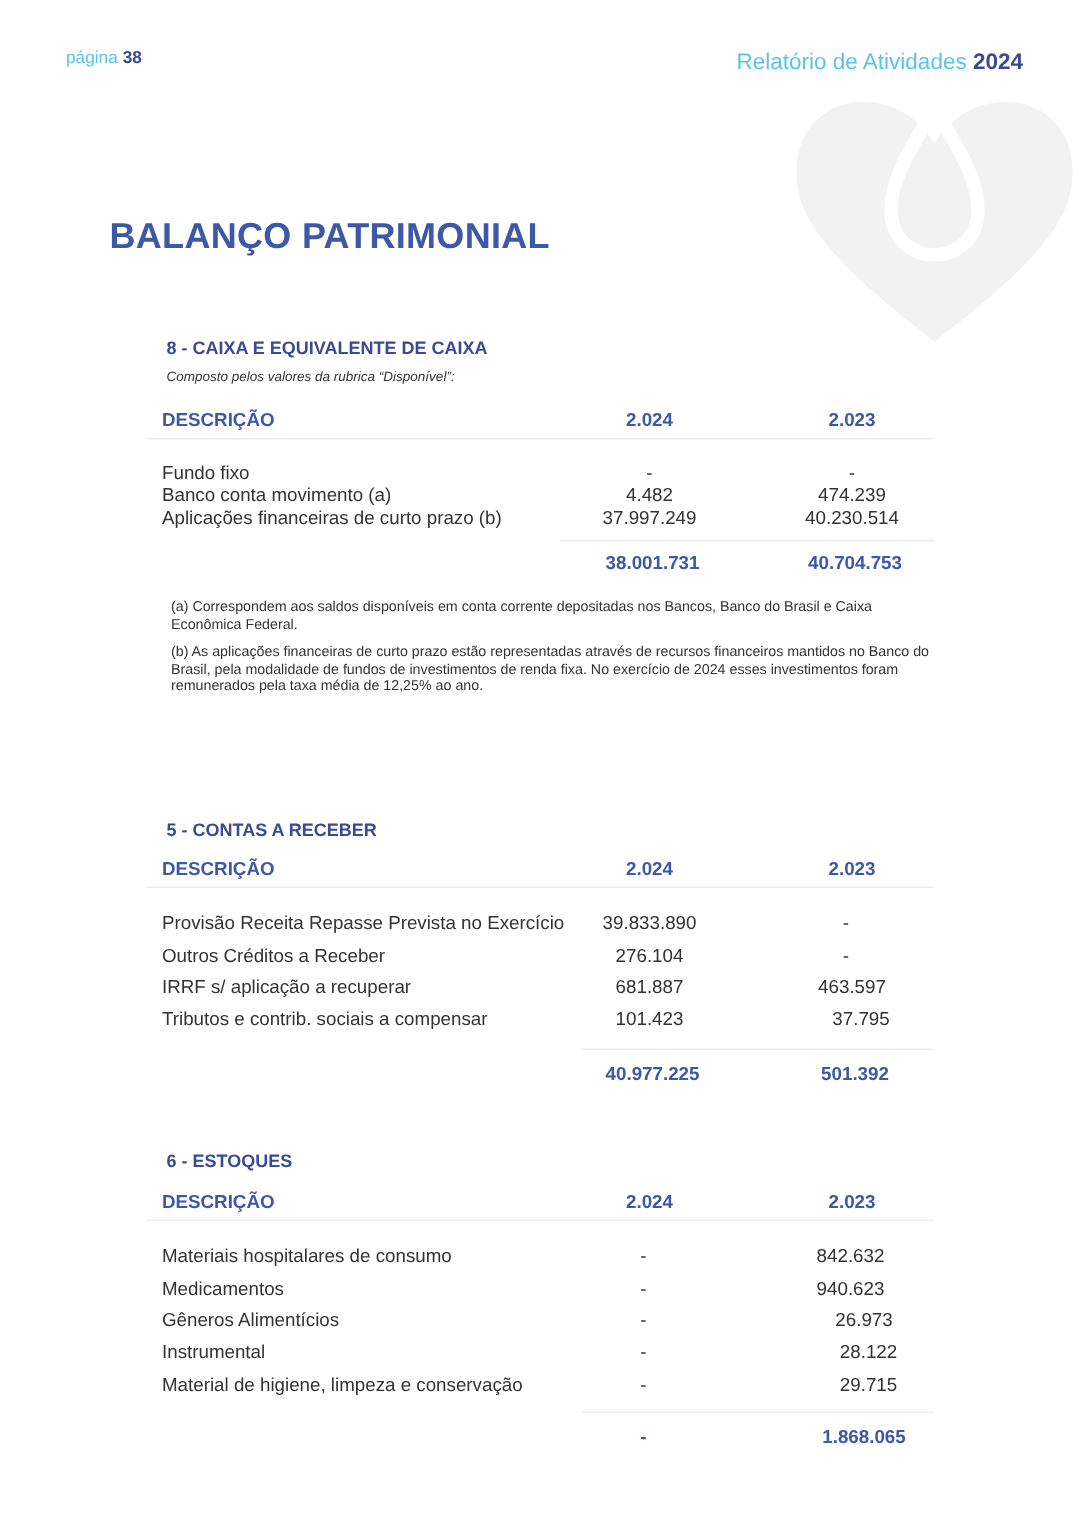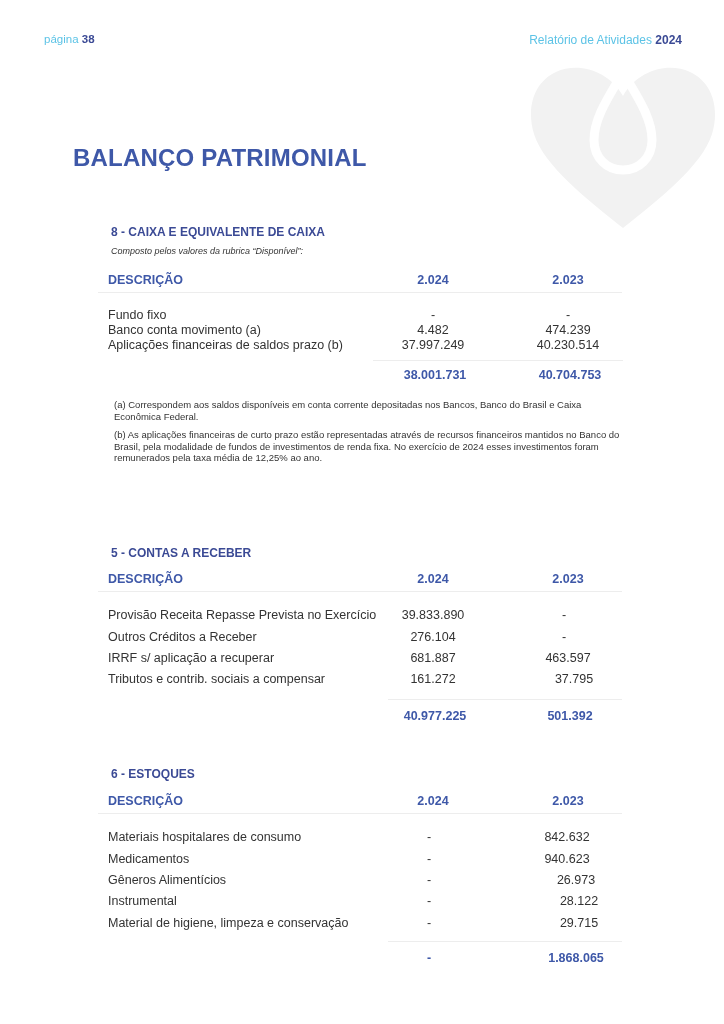--- a/index.html
+++ b/index.html
@@ -5,21 +5,21 @@
   html, body { margin: 0; padding: 0; }
   body {
     width: 724px; height: 1024px; position: relative; overflow: hidden;
     background: #ffffff;
     font-family: "Liberation Sans", "DejaVu Sans", sans-serif;
     color: #2b2b2b;
   }
   .abs { position: absolute; }
   .hdr-left { left: 44px; top: 33px; font-size: 11.5px; color: #5cc3e6; text-align: center; }
   .hdr-left b, .hdr-right b { color: #3b4a95; font-weight: 700; }
-  .hdr-right { right: 42px; top: 33px; font-size: 12px; color: #5cc3e6; }
+  .hdr-right { right: 42px; top: 33px; font-size: 15px; color: #5cc3e6; }
   .heart { left: 528px; top: 62px; width: 190px; height: 168px; }
   .title { left: 73px; top: 144px; font-size: 24px; font-weight: 700; color: #3e58a8; letter-spacing: 0.2px; }
   .sec-title { font-size: 12px; font-weight: 700; color: #3b4a95; }
   .subtitle { font-size: 9px; color: #333; }
   .th { font-size: 12.5px; font-weight: 700; color: #3e58a8; }
   .hr { height: 1px; background: #ededed; }
   .row-label { font-size: 12.5px; color: #333; }
   .num { font-size: 12.5px; color: #333; text-align: center; width: 110px; }
   .total { font-size: 12.5px; font-weight: 700; color: #3e58a8; text-align: center; width: 110px; }
   .note { font-size: 9.5px; color: #333; line-height: 11.5px; width: 510px; }
@@ -51,21 +51,21 @@
 <div class="abs hr" style="left:98px; top:292px; width:524px;"></div>
 
 <div class="abs row-label" style="left:108px; top:308px;">Fundo fixo</div>
 <div class="abs num" style="left:378px; top:308px;">-</div>
 <div class="abs num" style="left:513px; top:308px;">-</div>
 
 <div class="abs row-label" style="left:108px; top:323px;">Banco conta movimento (a)</div>
 <div class="abs num" style="left:378px; top:323px;">4.482</div>
 <div class="abs num" style="left:513px; top:323px;">474.239</div>
 
-<div class="abs row-label" style="left:108px; top:338px;">Aplicações financeiras de saldos prazo (b)</div>
+<div class="abs row-label" style="left:108px; top:338px;">Aplicações financeiras de curto prazo (b)</div>
 <div class="abs num" style="left:378px; top:338px;">37.997.249</div>
 <div class="abs num" style="left:513px; top:338px;">40.230.514</div>
 
 <div class="abs hr" style="left:373px; top:360px; width:250px;"></div>
 <div class="abs total" style="left:380px; top:368px;">38.001.731</div>
 <div class="abs total" style="left:515px; top:368px;">40.704.753</div>
 
 <div class="abs note" style="left:114px; top:399px;">(a) Correspondem aos saldos disponíveis em conta corrente depositadas nos Bancos, Banco do Brasil e Caixa Econômica Federal.</div>
 <div class="abs note" style="left:114px; top:429px;">(b) As aplicações financeiras de curto prazo estão representadas através de recursos financeiros mantidos no Banco do Brasil, pela modalidade de fundos de investimentos de renda fixa. No exercício de 2024 esses investimentos foram remunerados pela taxa média de 12,25% ao ano.</div>
 
@@ -81,21 +81,21 @@
 
 <div class="abs row-label" style="left:108px; top:630px;">Outros Créditos a Receber</div>
 <div class="abs num" style="left:378px; top:630px;">276.104</div>
 <div class="abs num" style="left:509px; top:630px;">-</div>
 
 <div class="abs row-label" style="left:108px; top:651px;">IRRF s/ aplicação a recuperar</div>
 <div class="abs num" style="left:378px; top:651px;">681.887</div>
 <div class="abs num" style="left:513px; top:651px;">463.597</div>
 
 <div class="abs row-label" style="left:108px; top:672px;text-align:right;">Tributos e contrib. sociais a compensar</div>
-<div class="abs num" style="left:378px; top:672px;">161.272</div>
+<div class="abs num" style="left:378px; top:672px;">101.423</div>
 <div class="abs num" style="left:519px; top:672px;">37.795</div>
 
 <div class="abs hr" style="left:388px; top:699px; width:234px;"></div>
 <div class="abs total" style="left:380px; top:709px;">40.977.225</div>
 <div class="abs total" style="left:515px; top:709px;">501.392</div>
 
 <div class="abs sec-title" style="left:111px; top:767px;">6 - ESTOQUES</div>
 <div class="abs th" style="left:108px; top:794px;">DESCRIÇÃO</div>
 <div class="abs th" style="left:378px; top:794px; width:110px; text-align:center;">2.024</div>
 <div class="abs th" style="left:513px; top:794px; width:110px; text-align:center;">2.023</div>

